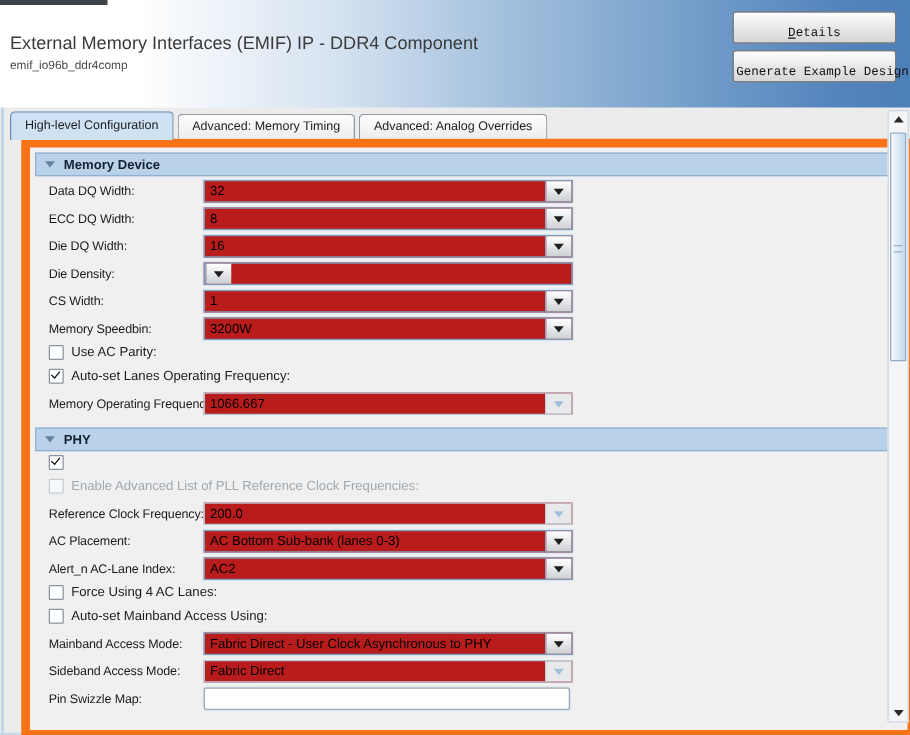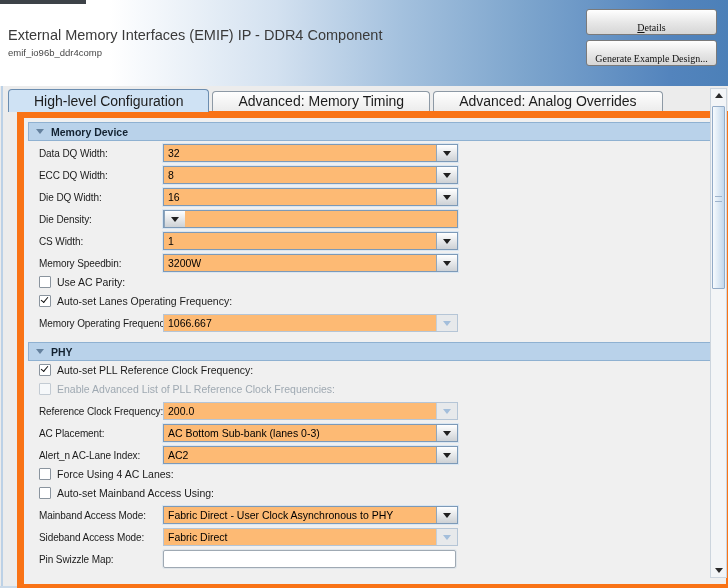--- a/index.html
+++ b/index.html
@@ -6,40 +6,40 @@
   .window{position:relative;width:728px;height:588px;background:#ececec;overflow:hidden;
           font-family:"Liberation Sans",sans-serif;}
 
   
   .header{position:absolute;left:0;top:0;width:728px;height:86px;
     background:linear-gradient(90deg,#ffffff 0%,#ffffff 15%,#d3e1f0 38%,#a4c1de 55%,#7da5cd 72%,#5384bd 92%,#4c80b8 100%);}
   .top-strip{position:absolute;left:0;top:0;width:86px;height:4px;background:#3d4248;}
   .title{position:absolute;left:8px;top:27px;font-size:14.5px;color:#3a3a3a;white-space:nowrap;}
   .subtitle{position:absolute;left:8px;top:47px;font-size:9.5px;color:#474747;}
   .header-buttons{position:absolute;right:11px;top:9px;width:131px;display:flex;flex-direction:column;gap:5px;}
-  .hbtn{height:21px;font-family:Liberation Serif, serif;font-size:10px;color:#111;cursor:default;
+  .hbtn{height:21px;font-family:Liberation Mono, monospace;font-size:10px;color:#111;cursor:default;
     background:linear-gradient(#ffffff,#e6e6e6 55%,#d6d6d6);border:1px solid #7a7a7a;border-radius:3px;padding:12px 2px;white-space:nowrap;}
 
   
   .tab-bar{position:absolute;left:8px;top:90px;height:22px;display:flex;align-items:flex-end;z-index:3;}
-  .tab{height:19px;line-height:19px;margin:0 3px 1px 0;padding:0 25px;font-size:14px;color:#1c1c1c;
+  .tab{height:19px;line-height:19px;margin:0 3px 1px 0;padding:0 11px;font-size:10px;color:#1c1c1c;
     background:linear-gradient(#fefefe,#ececec);border:1px solid #8d99a5;border-bottom:none;border-radius:4px 4px 0 0;}
   .tab.active{height:22px;line-height:22px;margin-bottom:0;background:#cfe2f4;border-color:#6b8db0;}
 
   
   .panel{position:absolute;left:17px;top:111px;width:702px;height:466px;background:#f0f0f0;
     border:7px solid #f97316;overflow:hidden;z-index:2;}
   .secbar{margin:4px 4px 3px 4px;height:17px;background:#b9d2ea;border:1px solid #8fb1d1;display:flex;align-items:center;}
   .section + .section .secbar{margin-top:10px;}
   .twisty{width:0;height:0;margin:0 7px;border-left:4px solid transparent;border-right:4px solid transparent;border-top:5px solid #64819e;}
   .sectitle{font-size:10.5px;font-weight:bold;color:#132231;}
 
   .row{display:flex;align-items:center;height:18px;margin:0 0 4px 15px;}
   .flabel{width:124px;font-size:10px;letter-spacing:-0.1px;color:#1b1b1b;white-space:nowrap;overflow:hidden;}
-  .combo{display:flex;width:293px;height:16px;border:1px solid #7d9ab8;background:#fdba74;box-shadow:0 0 0 1px #d9e6f2;}
+  .combo{display:flex;width:293px;height:16px;border:1px solid #7d9ab8;background:#b91c1c;box-shadow:0 0 0 1px #d9e6f2;}
   .cval{flex:1;font-size:10.5px;line-height:16px;padding-left:4px;color:#000;white-space:nowrap;overflow:hidden;}
   .abtn{width:20px;position:relative;border-left:1px solid #8fa6bc;background:linear-gradient(#ffffff,#cdd1d5);}
   .abtn::after{content:"";position:absolute;left:50%;top:50%;margin:-2.5px 0 0 -4.5px;
     border-left:4.5px solid transparent;border-right:4.5px solid transparent;border-top:5px solid #1f1f1f;}
   .combo.disabled{border-color:#b5c5d6;box-shadow:none;}
   .combo.disabled .abtn{background:#e7e9eb;border-left-color:#c4cfda;}
   .combo.disabled .abtn::after{border-top-color:#a3bedb;}
 
   .crow{display:flex;height:14px;margin:3px 0 5px 15px;}
   .cb{width:10px;height:10px;background:#fff;border:1px solid #8a949e;border-radius:1px;position:relative;margin-right:6px;flex:none;}
@@ -154,21 +154,20 @@
           </div>
         </div>
       </div>
       <div class="section">
         <div class="secbar">
           <div class="twisty"></div>
           <div class="sectitle">PHY</div>
         </div>
         <div class="crow">
           <div class="cb checked"></div>
-          <div class="clabel">Auto-set PLL Reference Clock Frequency:</div>
         </div>
         <div class="crow disabled">
           <div class="cb"></div>
           <div class="clabel">Enable Advanced List of PLL Reference Clock Frequencies:</div>
         </div>
         <div class="row">
           <div class="flabel">Reference Clock Frequency:</div>
           <div class="combo disabled">
             <div class="cval">200.0</div>
             <div class="abtn"></div>

